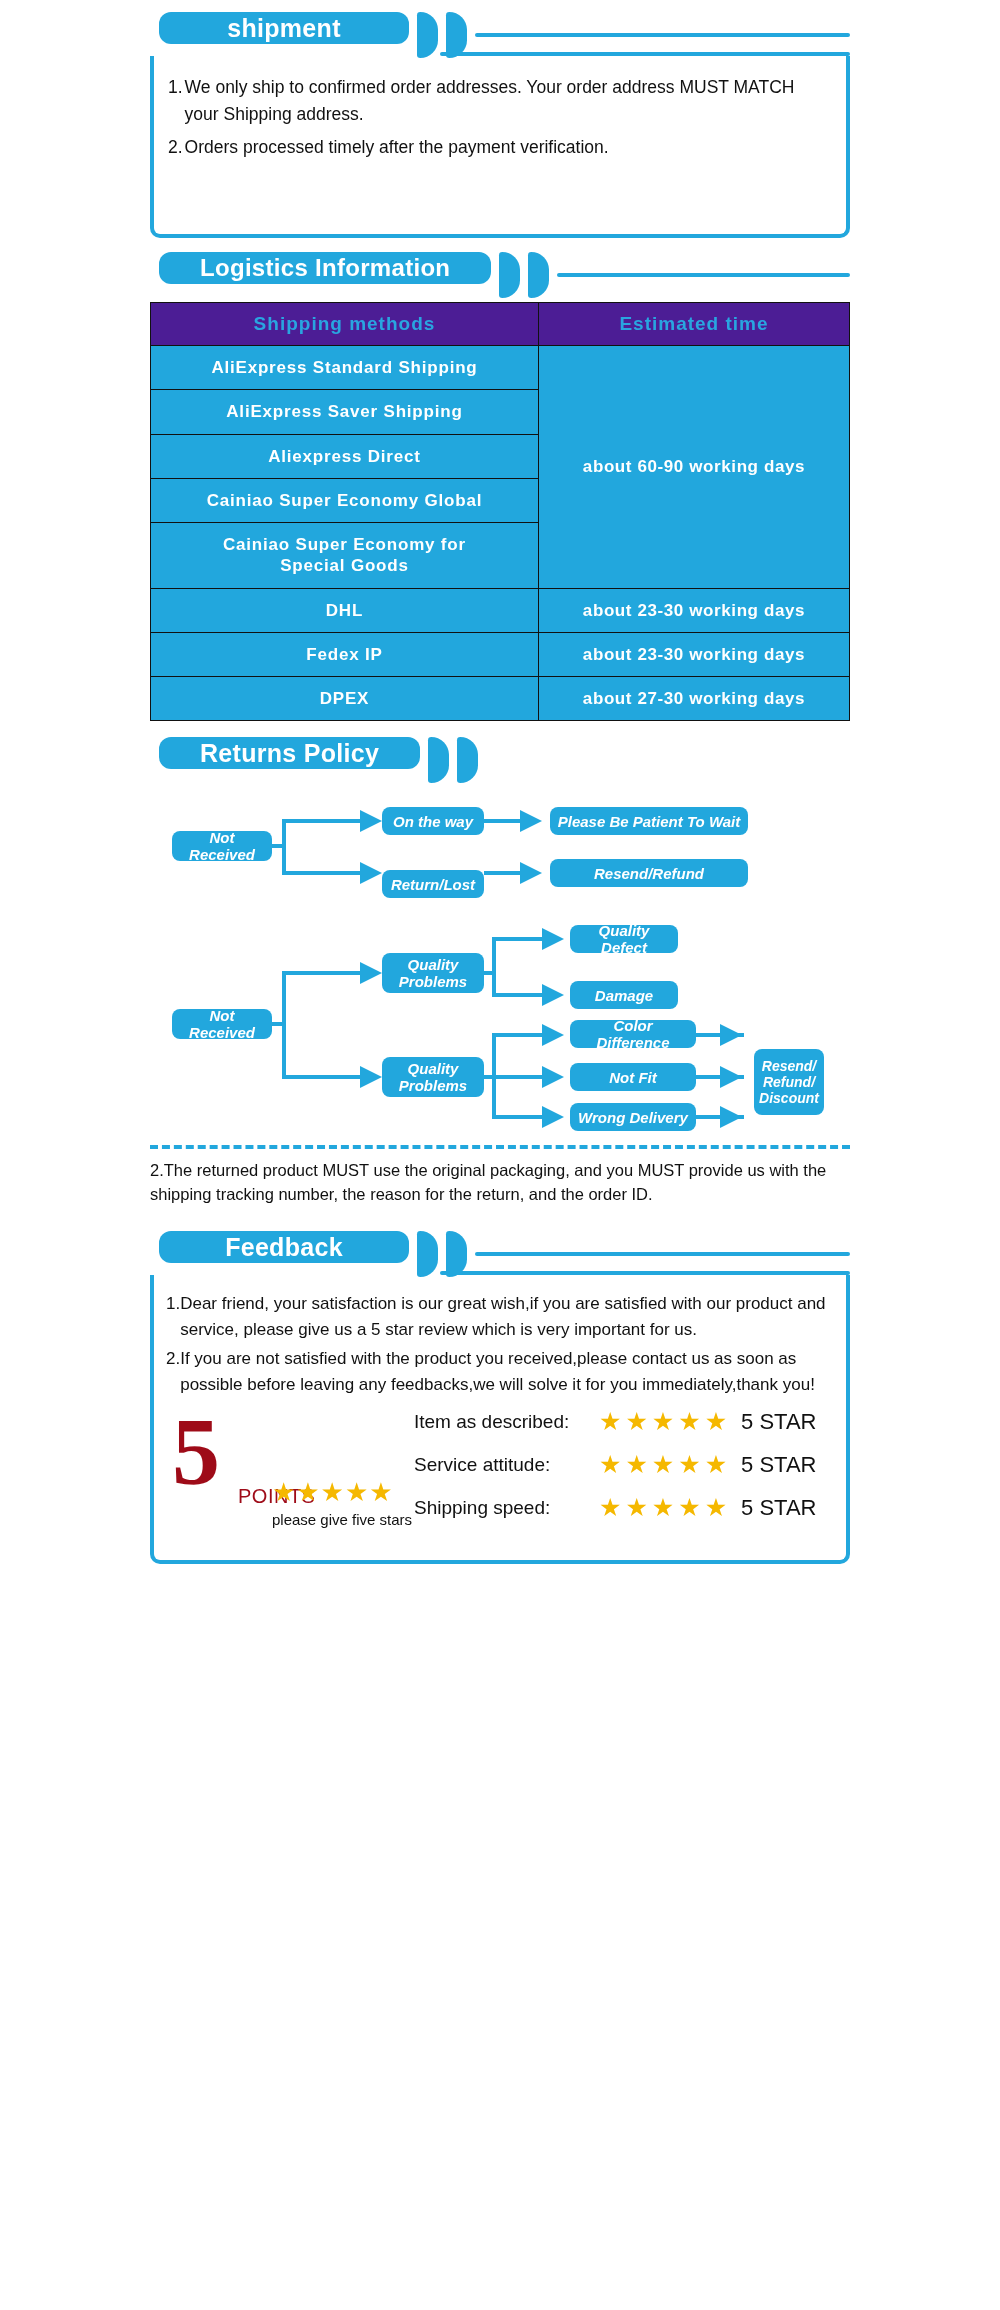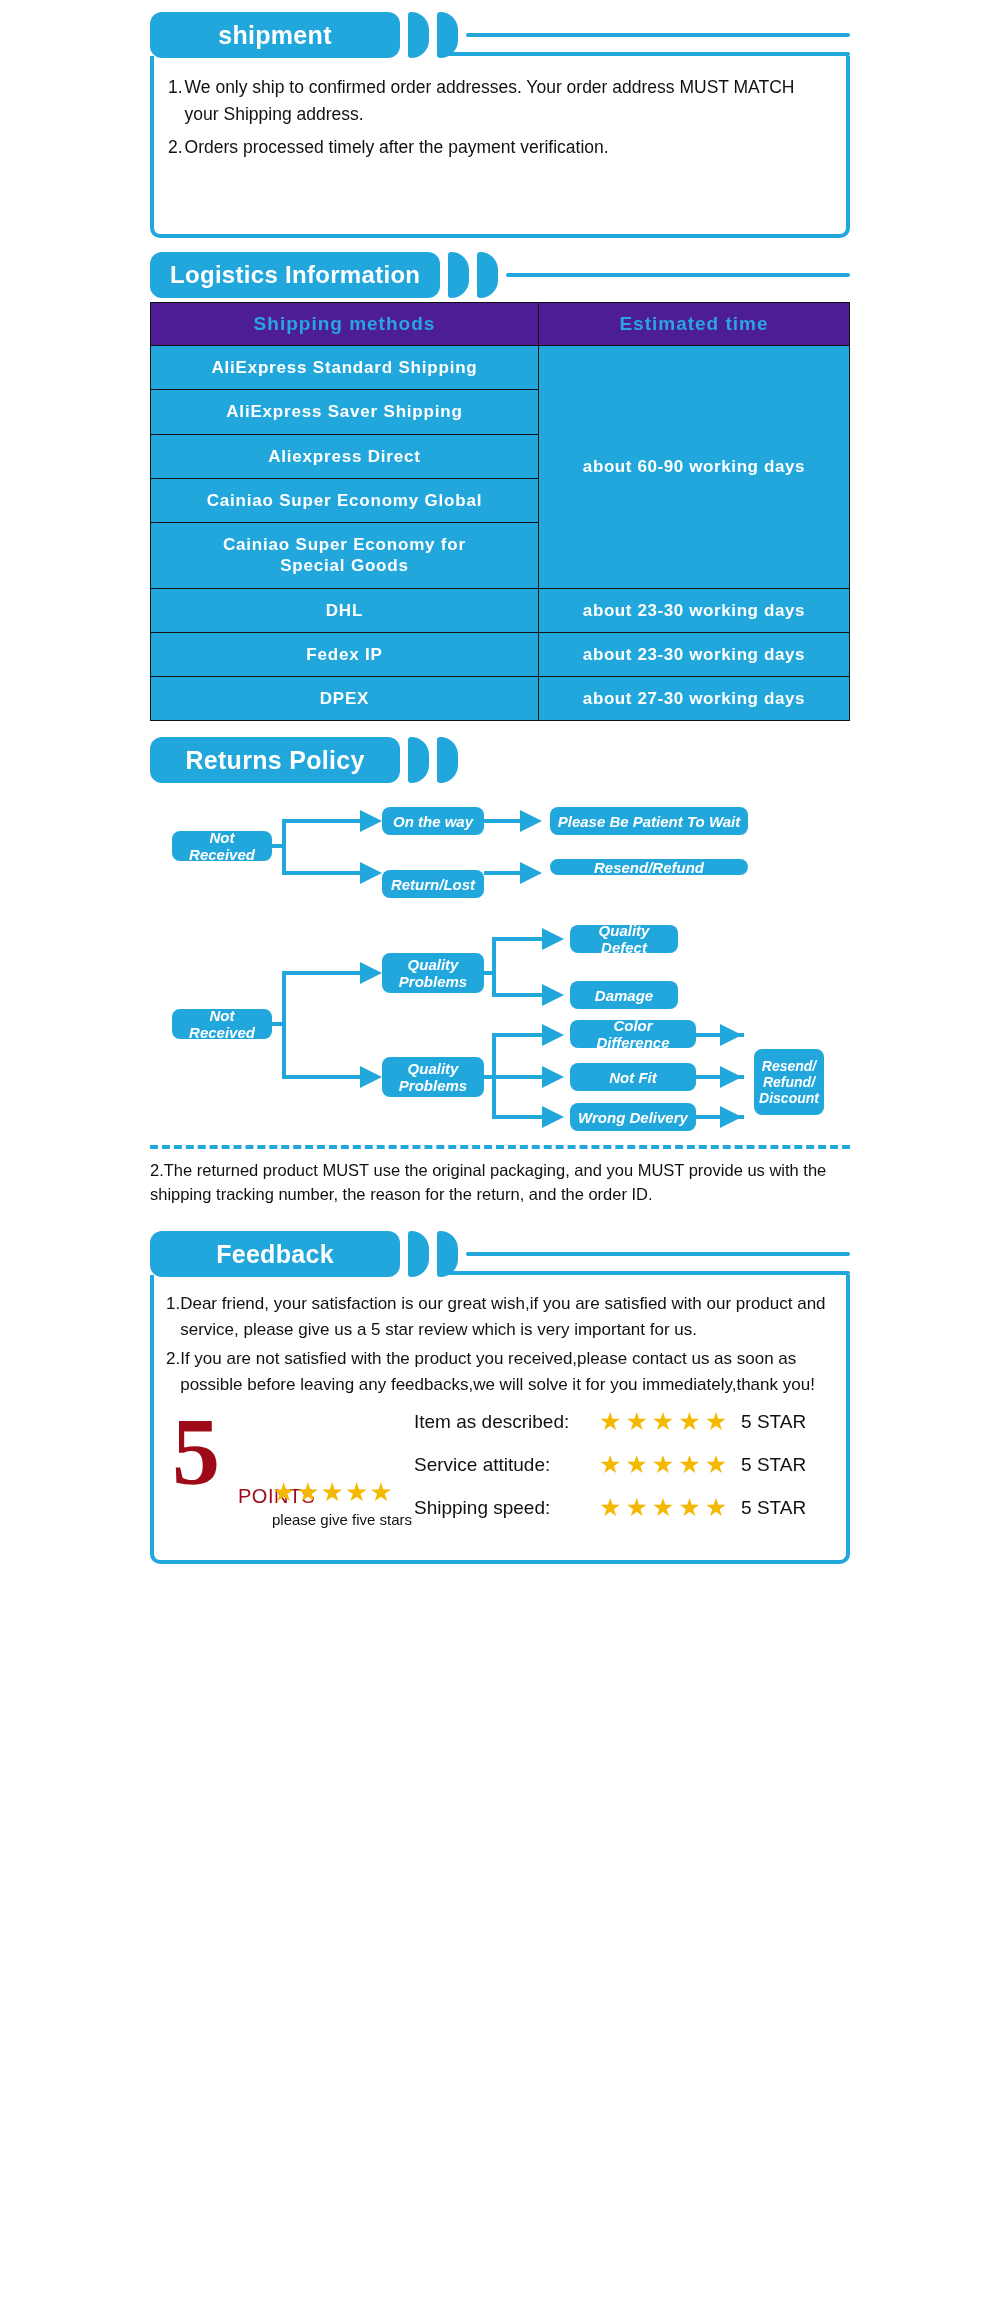--- a/index.html
+++ b/index.html
@@ -8,22 +8,22 @@
     font-family:"Liberation Sans","DejaVu Sans",sans-serif;
   }
   .page{width:700px;margin:0 auto;position:relative;}
 
   
   .sec{position:relative;margin:0 0 0 0;}
   .sec-head{position:relative;height:46px;display:flex;align-items:stretch;}
   .tab{
     background:#22a7dd;border-radius:12px 12px 12px 12px;
     display:flex;align-items:center;justify-content:center;
-    color:#fff;font-weight:bold;padding:0 20px;min-width:250px;
-    font-size:25px;letter-spacing:.3px;height:46px;box-sizing:border-box;
+    color:#fff;font-weight:bold;padding:0 41px;min-width:250px;
+    font-size:25px;letter-spacing:.3px;height:32px;box-sizing:border-box;margin-left:9px;
   }
   .tab.small{font-size:24px;}
   .pill{width:21px;height:46px;background:#22a7dd;margin-left:8px;}
   .pill.p1{border-radius:4px 22px 22px 4px;}
   .pill.p2{border-radius:4px 22px 22px 4px;}
   .headline{flex:1;display:flex;align-items:center;padding-left:8px;}
   .headline i{display:block;height:4px;background:#22a7dd;width:100%;border-radius:2px;}
 
   
   .framed{
@@ -93,21 +93,21 @@
   .points{
     position:absolute;left:74px;top:78px;color:#9e0b18;font-size:20px;
     letter-spacing:.5px;
   }
   .logo-stars{position:absolute;left:108px;top:70px;font-size:26px;color:#f5b800;letter-spacing:1px;}
   .givefive{position:absolute;left:108px;top:104px;font-size:15px;color:#111;}
   .rating-rows{flex:1;}
   .rrow{display:flex;align-items:center;margin-bottom:14px;}
   .rlabel{width:175px;font-size:19px;color:#111;}
   .rstars{font-size:25px;color:#f5b800;letter-spacing:4px;margin:0 10px;}
-  .rtext{font-size:19px;color:#111;}
+  .rtext{font-size:22px;color:#111;}
 </style>
 </head>
 <body>
 
 <div class="page">
 
   <div class="sec" style="padding-top:12px;">
     <div class="sec-head">
       <div class="tab">shipment</div>
       <div class="pill p1"></div>
@@ -209,21 +209,21 @@
 
       <div class="fbox" style="left:232px;top:12px;width:102px;height:28px;">On the way</div>
       <div class="fbox" style="left:232px;top:64px;width:102px;height:28px;margin-top:11px;">Return/Lost</div>
 
       <div class="hline" style="left:334px;top:24px;width:50px;"></div>
       <div class="arrow" style="left:370px;top:15px;"></div>
       <div class="hline" style="left:334px;top:76px;width:50px;"></div>
       <div class="arrow" style="left:370px;top:67px;"></div>
 
       <div class="fbox" style="left:400px;top:12px;width:198px;height:28px;">Please Be Patient To Wait</div>
-      <div class="fbox" style="left:400px;top:64px;width:198px;height:16px;text-align:right;">Resend/Refund</div>
+      <div class="fbox" style="left:400px;top:64px;width:198px;height:28px;text-align:right;">Resend/Refund</div>
     </div>
 
     <div class="flow" style="height:212px;margin-top:4px;">
       <div class="fbox" style="left:22px;top:90px;width:100px;height:30px;">Not Received</div>
       <div class="hline" style="left:122px;top:103px;width:14px;"></div>
       <div class="vline" style="left:132px;top:52px;height:108px;"></div>
 
       <div class="hline" style="left:132px;top:52px;width:90px;"></div>
       <div class="arrow" style="left:210px;top:43px;"></div>
       <div class="hline" style="left:132px;top:156px;width:90px;"></div>

